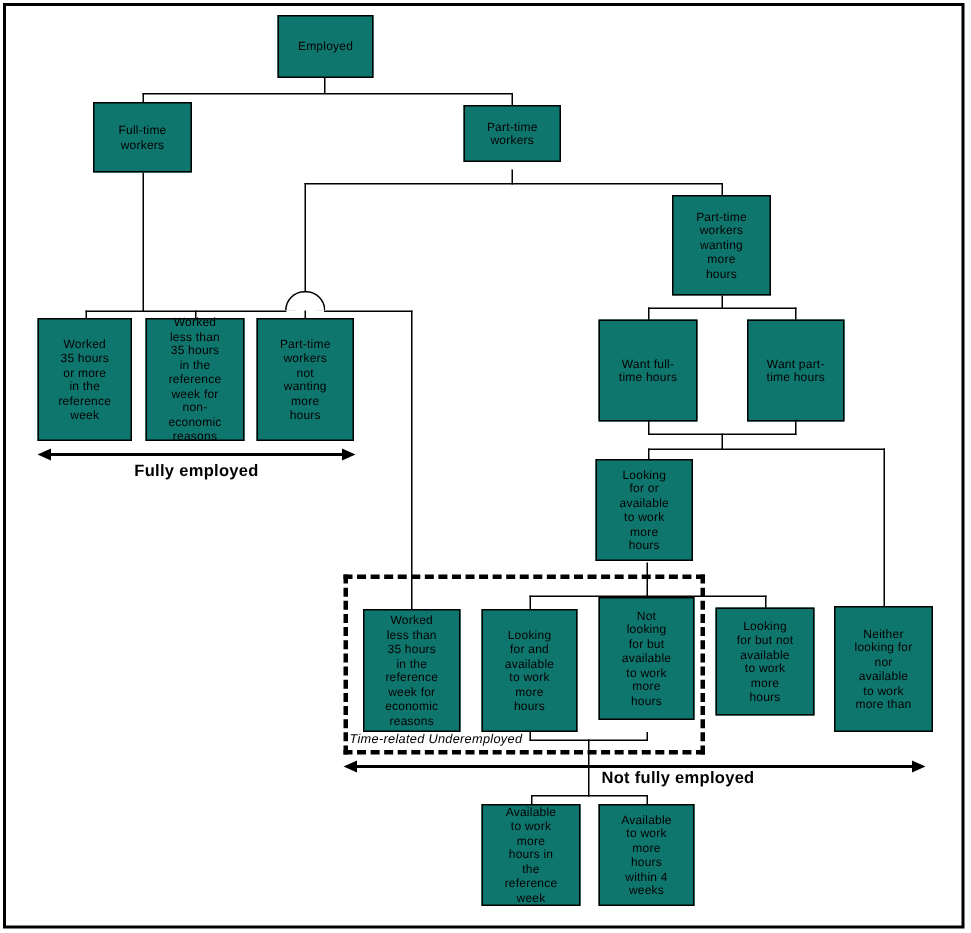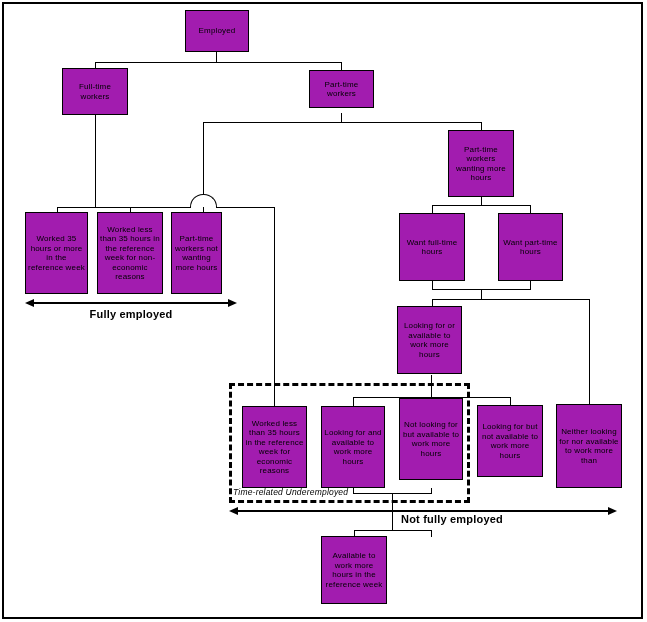--- a/index.html
+++ b/index.html
@@ -6,23 +6,23 @@
   .canvas{
     position:relative;width:647px;height:622px;background:#ffffff;
     font-family:"Liberation Sans",sans-serif;color:#000;overflow:hidden;
   }
   .frame{
     position:absolute;left:2px;top:2px;width:641px;height:617px;
     border:2px solid #000;box-sizing:border-box;
   }
   .ln{position:absolute;background:#000;}
   .node{
-    position:absolute;background:#a21caf;border:1px solid #000;box-sizing:border-box;
+    position:absolute;background:#0f766e;border:1px solid #000;box-sizing:border-box;
     display:flex;align-items:center;justify-content:center;text-align:center;
-    font-size:8px;line-height:9.5px;letter-spacing:0.15px;padding:1px 2px;
+    font-size:8px;line-height:9.5px;letter-spacing:0.15px;padding:1px 12px;
   }
   .arc{
     position:absolute;left:190px;top:194px;width:27px;height:13px;
     border:1px solid #000;border-bottom:none;border-radius:13px 13px 0 0;
     background:#fff;box-sizing:border-box;
   }
   .dashedbox{
     position:absolute;left:229px;top:383px;width:241px;height:120px;
     border:3px dashed #000;box-sizing:border-box;
   }
@@ -108,21 +108,21 @@
   </div>
   <div class="node" style="left:309px;top:70px;width:65px;height:38px">
     <span>Part-time workers</span>
   </div>
   <div class="node" style="left:25px;top:212px;width:63px;height:82px">
     <span>Worked 35 hours or more in the reference week</span>
   </div>
   <div class="node" style="left:97px;top:212px;width:66px;height:82px">
     <span>Worked less than 35 hours in the reference week for non-economic reasons</span>
   </div>
-  <div class="node" style="left:171px;top:212px;width:51px;height:82px">
+  <div class="node" style="left:171px;top:212px;width:65px;height:82px">
     <span>Part-time workers not wanting more hours</span>
   </div>
   <div class="node" style="left:448px;top:130px;width:66px;height:67px">
     <span>Part-time workers wanting more hours</span>
   </div>
   <div class="node" style="left:399px;top:213px;width:66px;height:68px">
     <span>Want full-time hours</span>
   </div>
   <div class="node" style="left:498px;top:213px;width:65px;height:68px">
     <span>Want part-time hours</span>
@@ -141,13 +141,16 @@
   </div>
   <div class="node" style="left:477px;top:405px;width:66px;height:72px">
     <span>Looking for but not available to work more hours</span>
   </div>
   <div class="node" style="left:556px;top:404px;width:66px;height:84px">
     <span>Neither looking for nor available to work more than</span>
   </div>
   <div class="node" style="left:321px;top:536px;width:66px;height:68px">
     <span>Available to work more hours in the reference week</span>
   </div>
+  <div class="node" style="left:399px;top:536px;width:64px;height:68px">
+    <span>Available to work more hours within 4 weeks</span>
+  </div>
 </div>
 
 </body></html>

